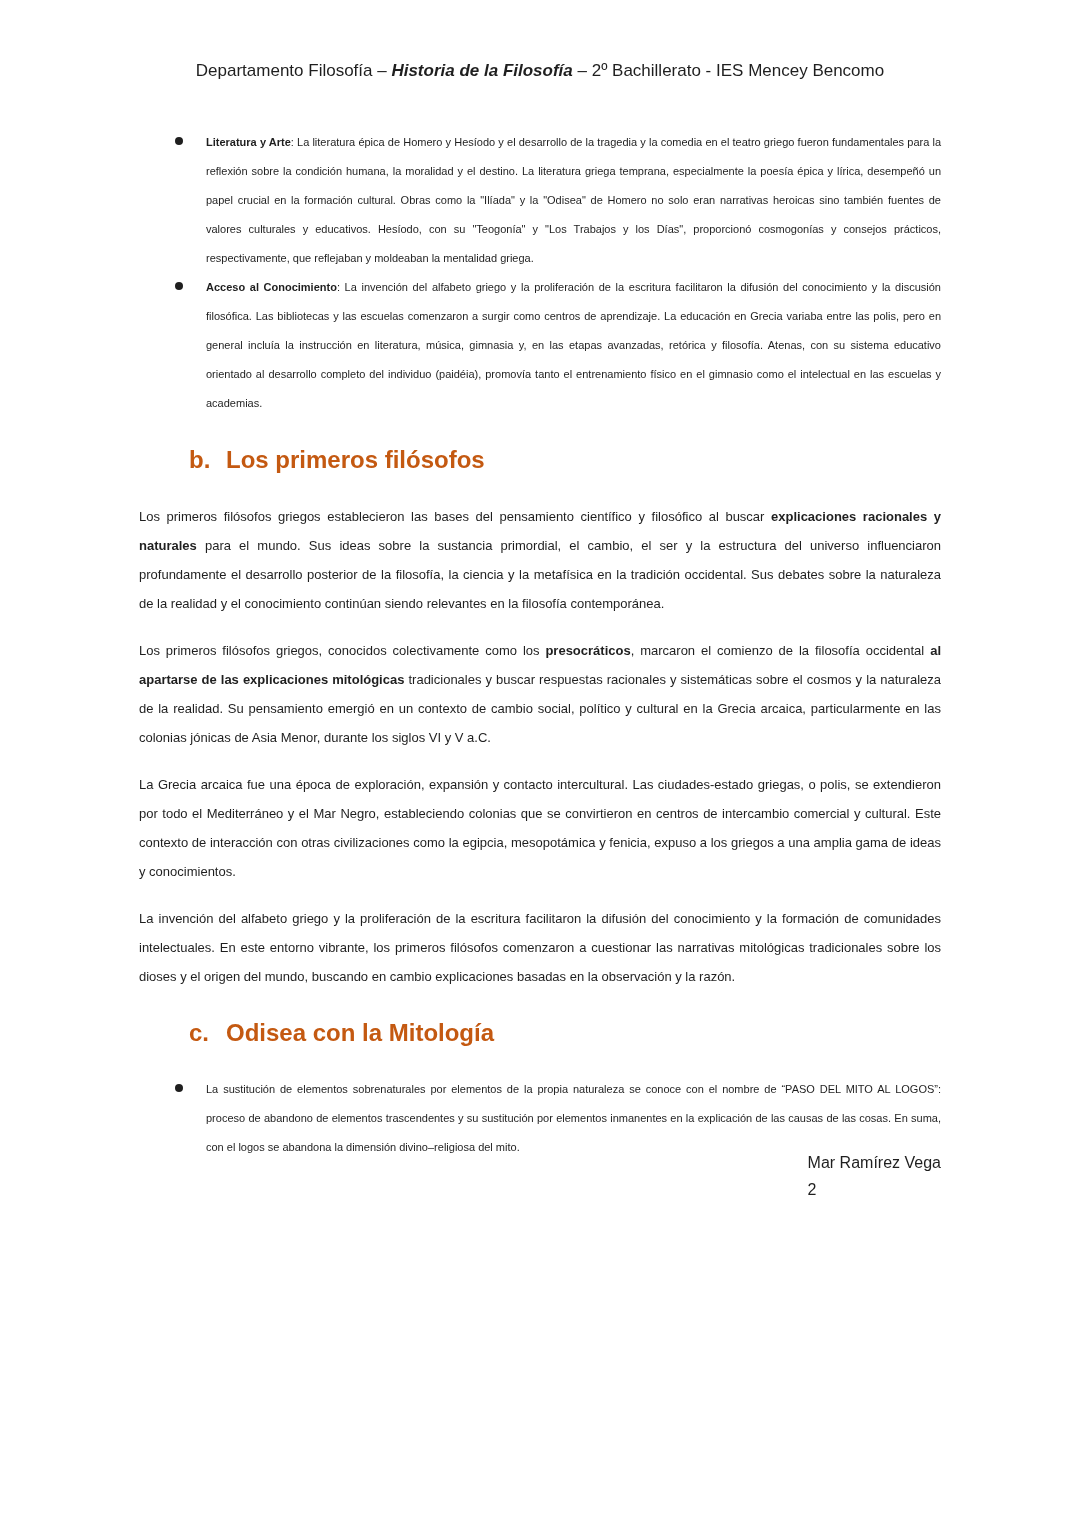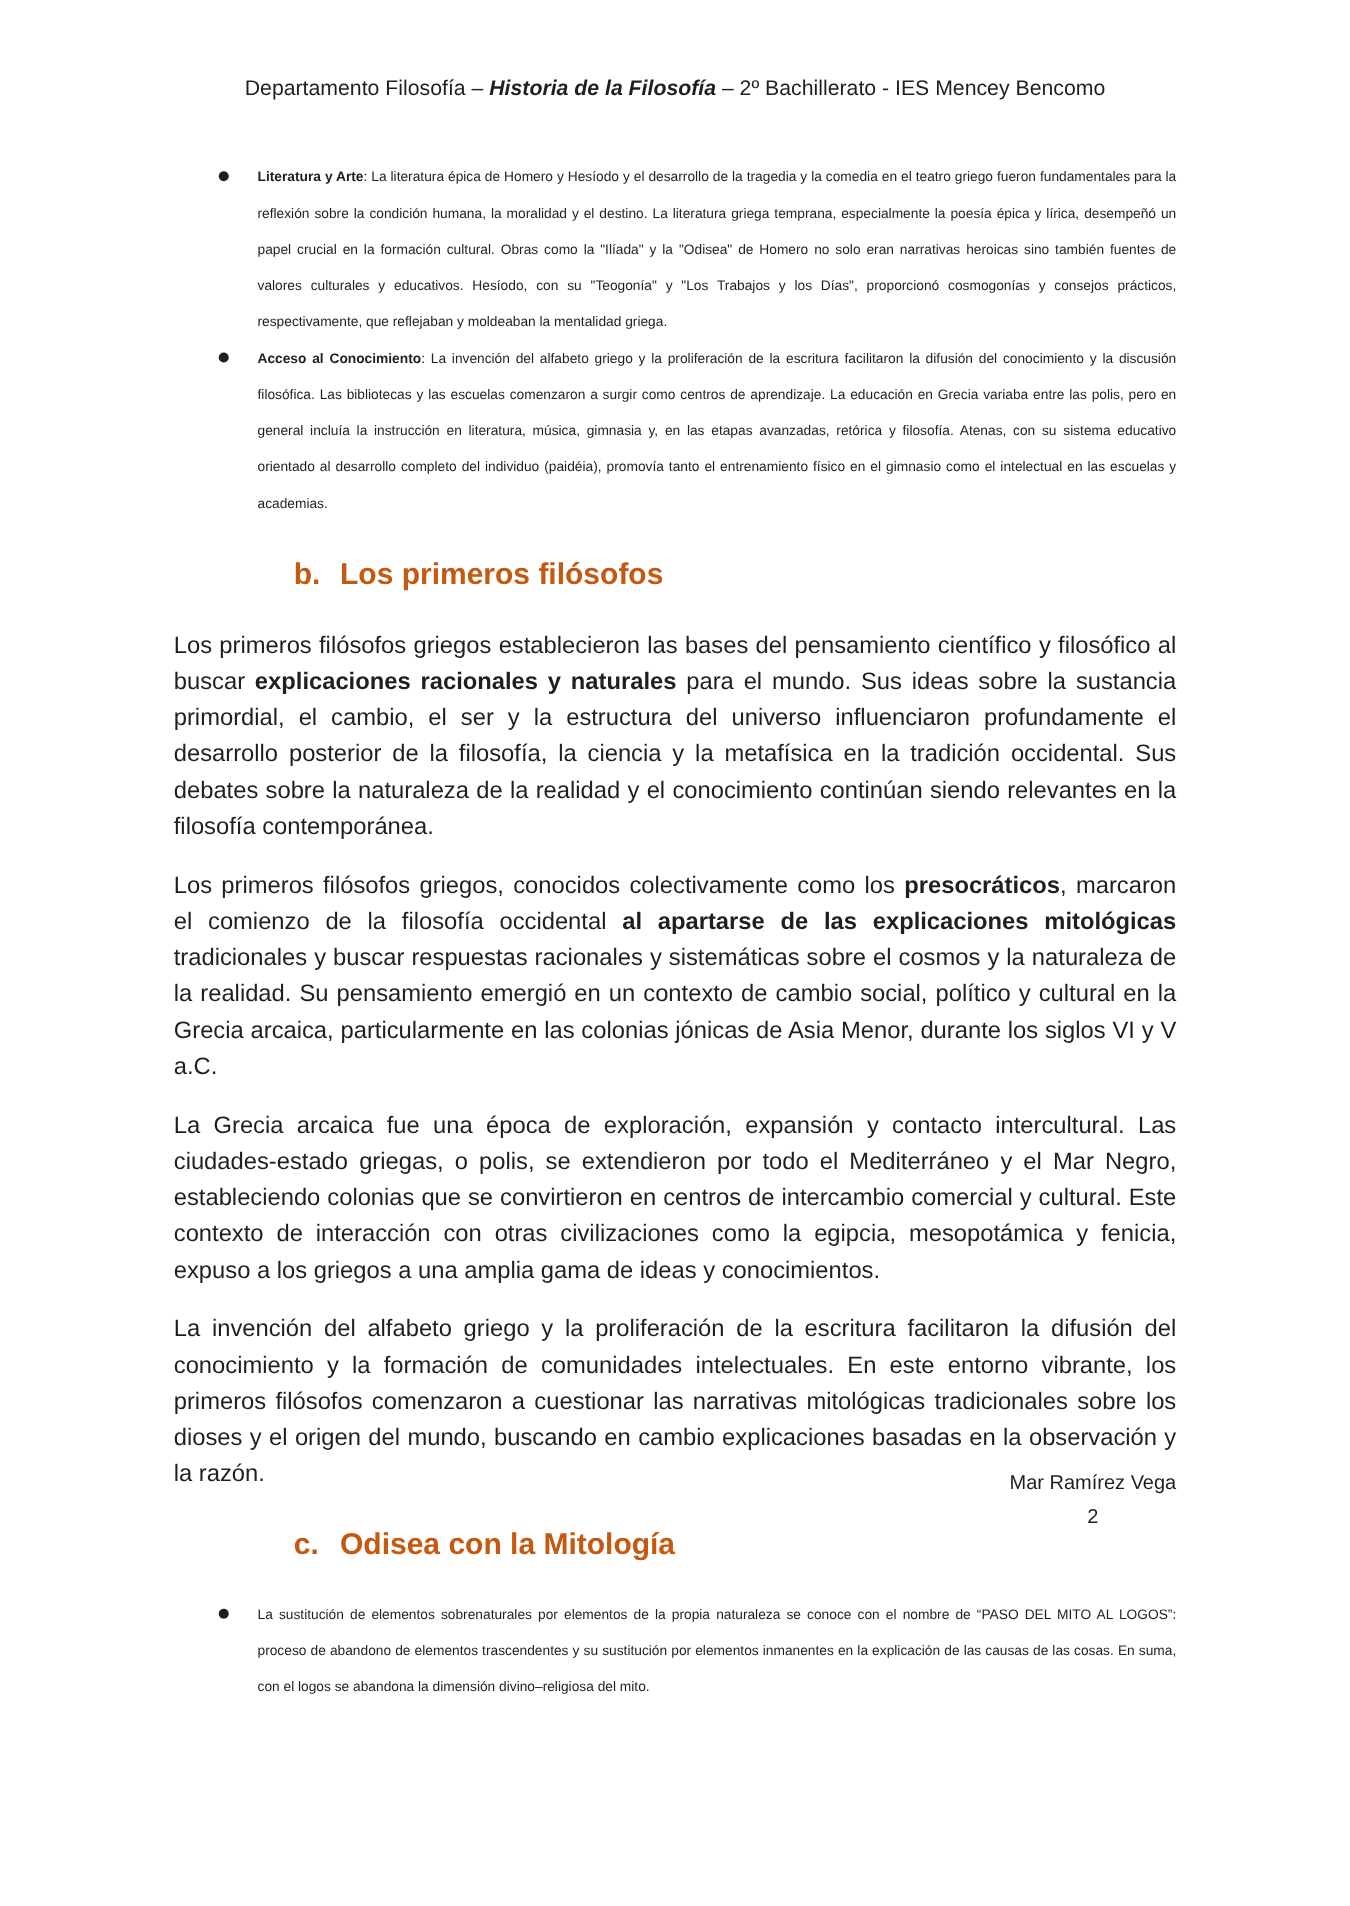--- a/index.html
+++ b/index.html
@@ -23,21 +23,21 @@
     position: relative;
   }
   .doc-header {
     text-align: center;
     font-size: 17px;
     line-height: 26px;
     margin-bottom: 44px;
     white-space: nowrap;
   }
   .body-text {
-    font-size: 19px;
+    font-size: 13px;
     line-height: 29px;
     text-align: justify;
   }
   ul.doc-bullets {
     list-style: none;
     margin: 0;
     padding: 0;
   }
   ul.doc-bullets li {
     position: relative;
@@ -52,37 +52,37 @@
     top: 9px;
     width: 8px;
     height: 8px;
     border-radius: 50%;
     background: #1f1f1f;
   }
   h2.section-heading {
     font-size: 24px;
     line-height: 30px;
     font-weight: 700;
-    margin: 27px 0 27px 96px;
+    margin: 27px 0 27px 50px;
   }
   h2.section-heading .heading-marker {
     display: inline-block;
     width: 37px;
   }
   .paragraph {
     margin: 0 0 18px 0;
   }
   .intro-line {
     margin: 0 0 20px 0;
   }
   .doc-footer {
     position: absolute;
     right: 139px;
-    bottom: 40px;
-    text-align: center;
+    bottom: 64px;
+    text-align: left;
     font-size: 16px;
     line-height: 27px;
   }
   .bold { font-weight: 700; }
 </style>
 </head>
 <body>
 
 <div class="page">
 

